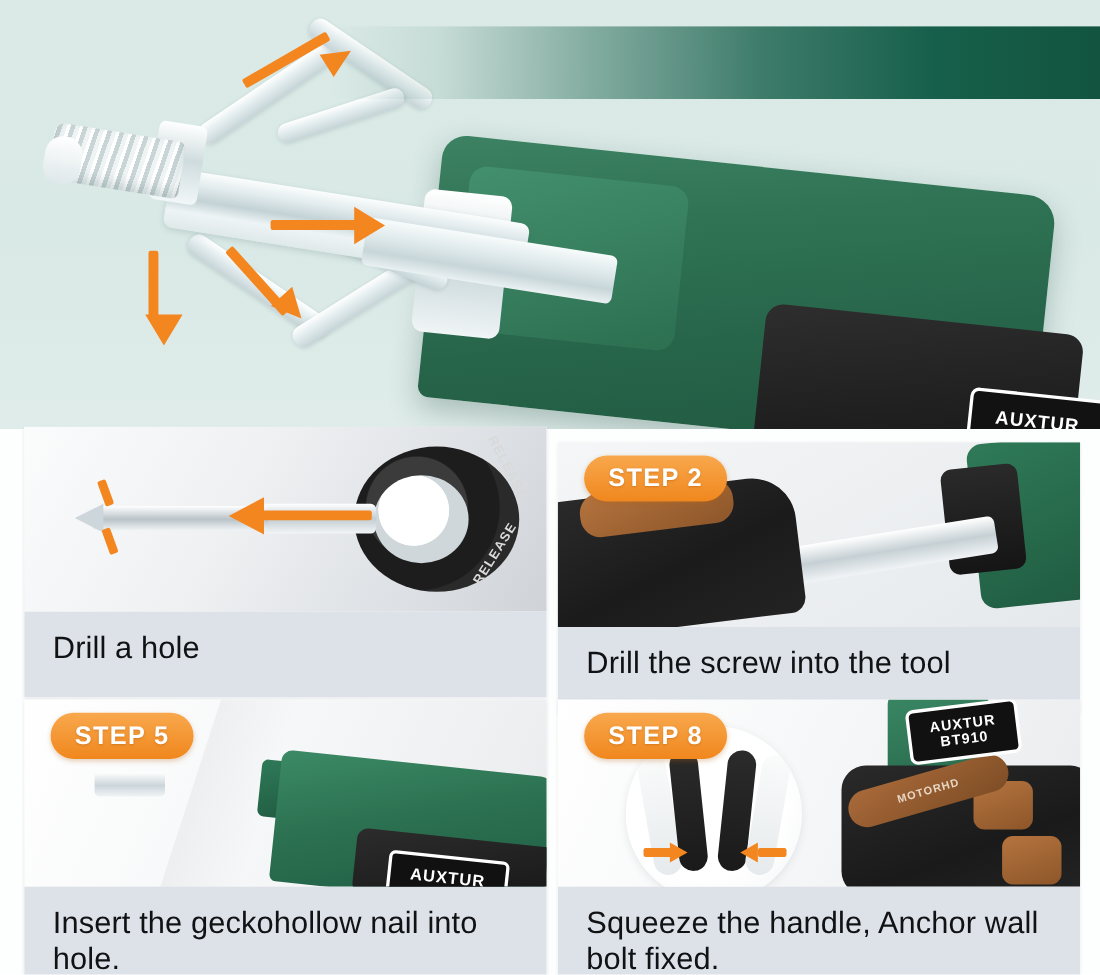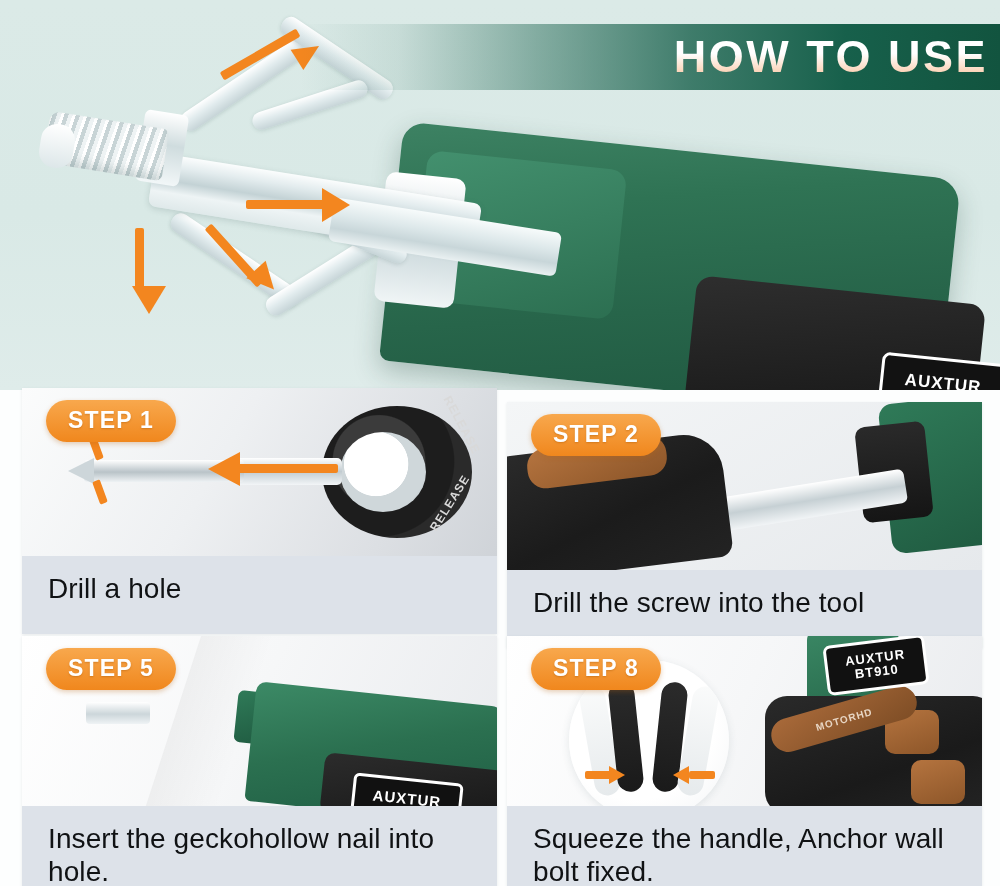--- a/index.html
+++ b/index.html
@@ -174,21 +174,20 @@
     <div class="arrow" style="left:132px;top:228px;width:34px;height:86px;">
       <div class="bar" style="left:12px;top:0;width:62px;transform:rotate(90deg);transform-origin:left top;"></div>
       <div class="head" style="left:0;top:58px;border-left:17px solid transparent;border-right:17px solid transparent;border-top:28px solid #f3861f;"></div>
     </div>
     <div class="arrow" style="left:208px;top:216px;width:110px;height:86px;">
       <div class="bar" style="left:0;top:6px;width:78px;transform:rotate(48deg);transform-origin:left center;"></div>
       <div class="head" style="left:44px;top:50px;border-left:13px solid transparent;border-right:13px solid transparent;border-top:27px solid #f3861f;transform:rotate(-42deg);"></div>
     </div>
 
     <div class="hero-banner"></div>
-    <div class="hero-title-fallback" style="background: linear-gradient(rgb(255, 255, 255) 0%, rgb(255, 255, 255) 44%, rgb(249, 185, 140) 96%) text; color: transparent;">HOW TO USE</div>
   </div>
 
   <div class="grid">
 
     <div class="panel p1">
       <div class="photo">
         <div class="wall"></div>
         <div class="chuck"></div>
         <div class="chuck-ring"></div>
         <div class="chuck-txt" style="left:408px;top:30px;transform:rotate(62deg);">RELEASE</div>
@@ -197,21 +196,20 @@
         <div class="bit"></div>
         <div class="bit-tip"></div>
         <div class="arrow" style="left:186px;top:64px;width:140px;height:34px;">
           <div class="bar" style="left:30px;top:12px;width:100px;"></div>
           <div class="head" style="left:0;top:0;border-top:17px solid transparent;border-bottom:17px solid transparent;border-right:32px solid #f3861f;"></div>
         </div>
         <div class="arrow" style="left:62px;top:50px;width:40px;height:70px;">
           <div class="bar" style="left:0;top:6px;width:24px;height:8px;transform:rotate(70deg);"></div>
           <div class="bar" style="left:4px;top:50px;width:24px;height:8px;transform:rotate(70deg);"></div>
         </div>
-        <div class="badge" style="background: linear-gradient(rgb(248, 168, 77) 0%, rgb(240, 135, 29) 100%);">STEP 1</div>
       </div>
       <div class="caption" style="background: rgb(221, 226, 233);">
         <span>Drill a hole</span>
       </div>
     </div>
 
     <div class="panel p2">
       <div class="photo">
         <div class="wall" style="background:linear-gradient(150deg,#f4f6f7,#e6e9ec);"></div>
         <div class="tool2"></div>

